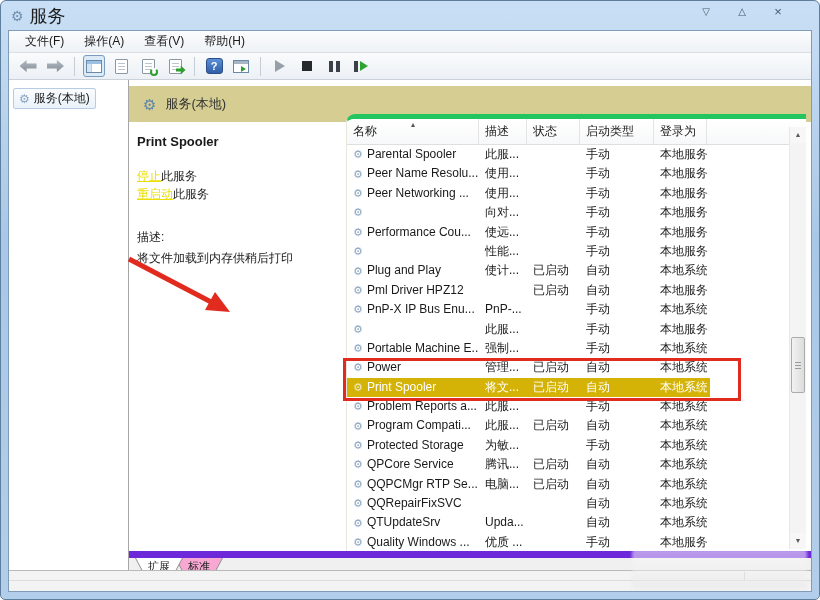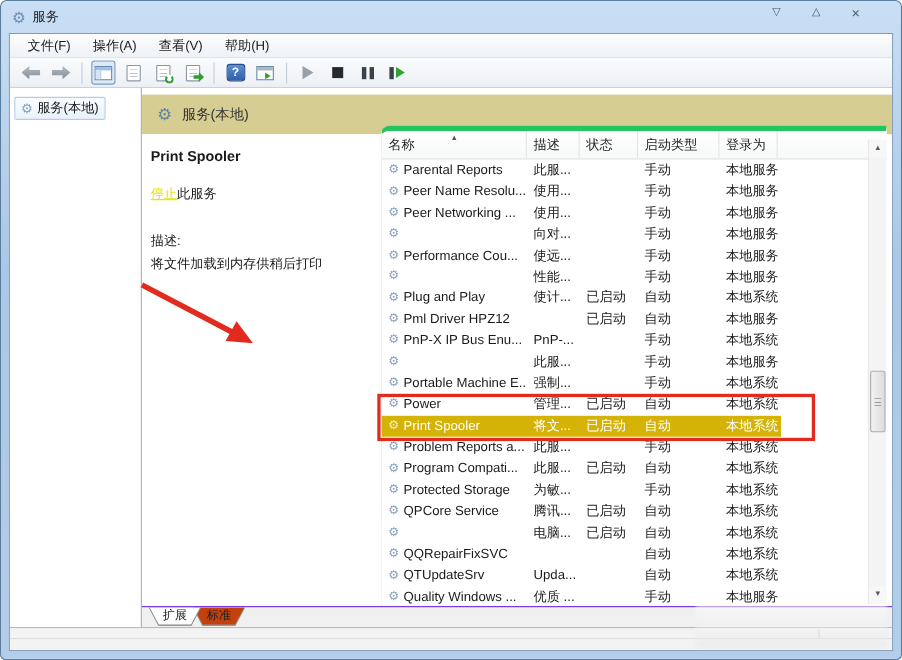--- a/index.html
+++ b/index.html
@@ -7,21 +7,21 @@
     font-family:"Liberation Sans","DejaVu Sans",sans-serif; font-size:12px; color:#1a1a1a; }
   :root { --banner:#D6CD92; --sel:#D4B306; --red:#E02B1E; --link:#EADF00; --titlebar1:#C9DFF5; --titlebar2:#A9C7E6; }
 
   .window { position:relative; width:820px; height:600px;
     background:linear-gradient(180deg,var(--titlebar1),var(--titlebar2) 40%, #B3CEEA);
     border:1px solid #5E7E9E; border-radius:6px 6px 5px 5px; }
 
   
   .titlebar { position:absolute; left:0; top:0; right:0; height:29px; display:flex; align-items:center; padding:0 10px; }
   .title-icon { font-size:14px; color:#6E8FB0; margin-right:6px; line-height:1; }
-  .title-text { font-size:12px; color:#1c1c1c; }
+  .title-text { font-size:18px; color:#1c1c1c; }
   .win-controls { position:absolute; right:28px; top:3px; display:flex; gap:10px; }
   .win-btn { width:26px; height:16px; text-align:center; line-height:16px; font-size:10px; color:#4A5A6A; cursor:default; }
   .win-btn.close { font-size:13px; }
 
   
   .client { position:absolute; left:7px; top:29px; right:7px; bottom:7px;
     background:#fff; border:1px solid #7E9BB8; display:flex; flex-direction:column; overflow:hidden; }
 
   .menubar { height:22px; background:linear-gradient(#FBFCFD,#EEF2F6); border-bottom:1px solid #DADFE6;
     display:flex; align-items:center; padding-left:6px; }
@@ -105,26 +105,26 @@
   .sb-thumb .grip { position:absolute; left:3px; right:3px; top:24px; height:7px;
     background:repeating-linear-gradient(#9A9A9A 0 1px, transparent 1px 3px); }
 
   
   .red-rect { position:absolute; left:214px; top:278px; width:398px; height:43px;
     border:3px solid var(--red); z-index:40; pointer-events:none; }
   .annot-arrow { position:absolute; left:112px; top:247px; z-index:50; pointer-events:none; }
 
   
   .tabstrip { position:absolute; left:0; right:0; bottom:0; height:19px; background:#F0F0F0;
-    border-top:1px solid #6d28d9; display:flex; padding-left:6px; }
+    border-top:7px solid #6d28d9; display:flex; padding-left:6px; }
   .tab { position:relative; width:48px; height:17px; margin-right:-8px;
     clip-path:polygon(0 0,100% 0,calc(100% - 9px) 100%,9px 100%); background:#8E8E8E; }
   .tab .inner { position:absolute; left:1px; right:1px; top:0; bottom:1px;
     clip-path:polygon(0 0,100% 0,calc(100% - 8.5px) 100%,8.5px 100%);
-    background:#c2410c; text-align:center; line-height:16px; font-size:11px; color:#222; }
+    background:#f9a8d4; text-align:center; line-height:16px; font-size:11px; color:#222; }
   .tab.active { z-index:2; } .tab.active .inner { background:#FFFFFF; }
 
   
   .statusbar { position:relative; height:21px; background:#F3F3F3; border-top:1px solid #B9B9B9; }
   .statusbar .inner-line { position:absolute; left:0; right:0; top:9px; height:1px; background:#DDDDDD; }
   .statusbar .divider { position:absolute; left:735px; top:1px; height:8px; width:1px; background:#CFCFCF; }
 
   .watermark { position:absolute; right:12px; bottom:10px; width:175px; height:40px; z-index:60;
     background:linear-gradient(rgba(252,252,252,.55),rgba(228,228,228,.42)); border-radius:4px;
     filter:blur(1.5px); pointer-events:none; }
@@ -228,20 +228,23 @@
 
         <div class="banner">
           <span class="gear">⚙</span>
           <span class="banner-title">服务(本地)</span>
         </div>
 
         <div class="desc-pane">
           <div class="svc-name">Print Spooler</div>
           <div class="svc-line">
             <span class="link">停止</span><span>此服务</span>
+          </div>
+          <div class="svc-line">
+            <span class="link">重启动</span><span>此服务</span>
           </div>
           <div class="desc-label">描述:</div>
           <div class="desc-text">将文件加载到内存供稍后打印</div>
         </div>
 
         <div class="table-box">
           <div class="thead">
             <span class="th col-name">
               <span>名称</span>
               <span class="sort-arrow">▴</span>
@@ -250,21 +253,21 @@
             <span class="th col-status">状态</span>
             <span class="th col-startup">启动类型</span>
             <span class="th col-logon">登录为</span>
             <span class="th col-fill"></span>
           </div>
           <div class="rows">
 
           <div class="row">
               <span class="cell name">
                   <span class="gear">⚙</span>
-                  <span>Parental Reports</span>
+                  <span>Parental Spooler</span>
                 </span>
               <span class="cell desc">此服...</span>
               <span class="cell status"></span>
               <span class="cell startup">手动</span>
               <span class="cell logon">本地服务</span>
             </div>
               <div class="row">
               <span class="cell name">
                   <span class="gear">⚙</span>
                   <span>Peer Name Resolu...</span>
@@ -417,20 +420,21 @@
                   <span>QPCore Service</span>
                 </span>
               <span class="cell desc">腾讯...</span>
               <span class="cell status">已启动</span>
               <span class="cell startup">自动</span>
               <span class="cell logon">本地系统</span>
             </div>
               <div class="row">
               <span class="cell name">
                   <span class="gear">⚙</span>
+                  <span>QQPCMgr RTP Se...</span>
                 </span>
               <span class="cell desc">电脑...</span>
               <span class="cell status">已启动</span>
               <span class="cell startup">自动</span>
               <span class="cell logon">本地系统</span>
             </div>
               <div class="row">
               <span class="cell name">
                   <span class="gear">⚙</span>
                   <span>QQRepairFixSVC</span>

